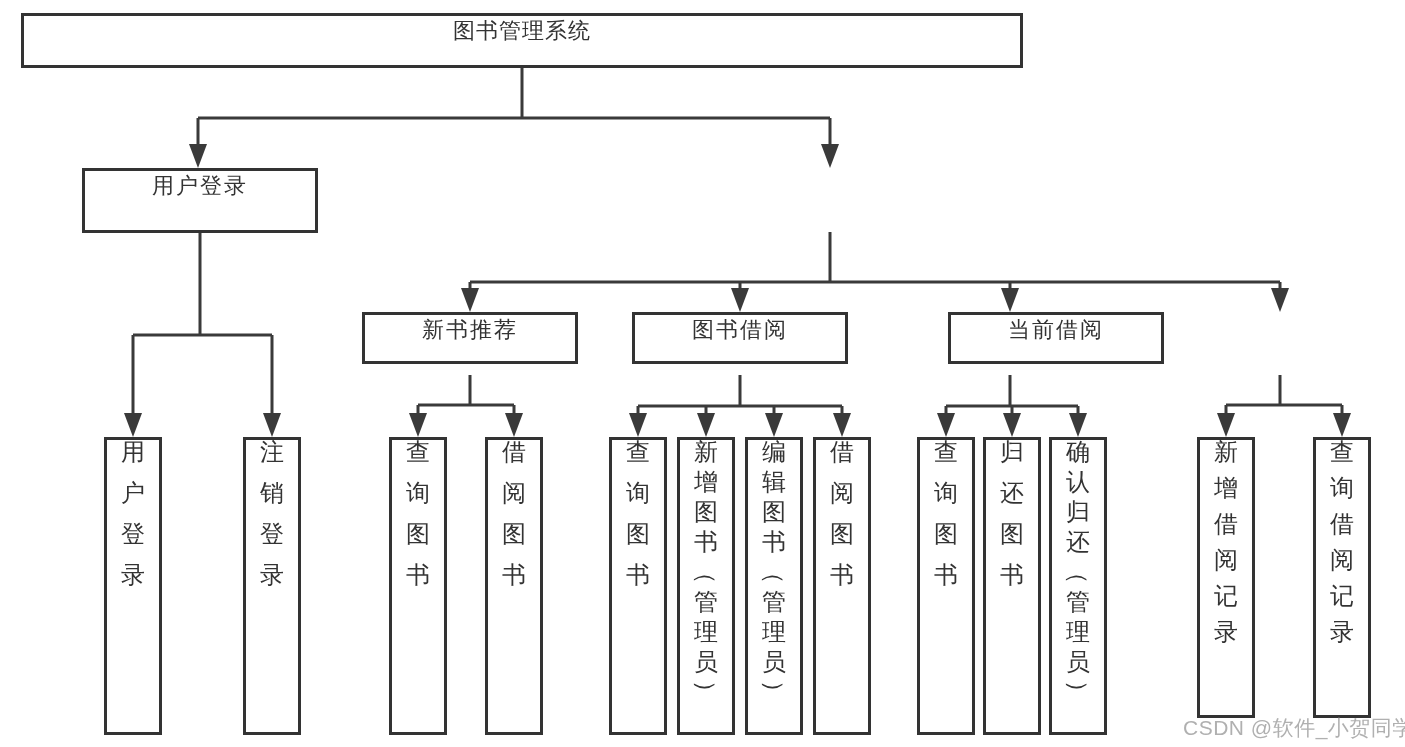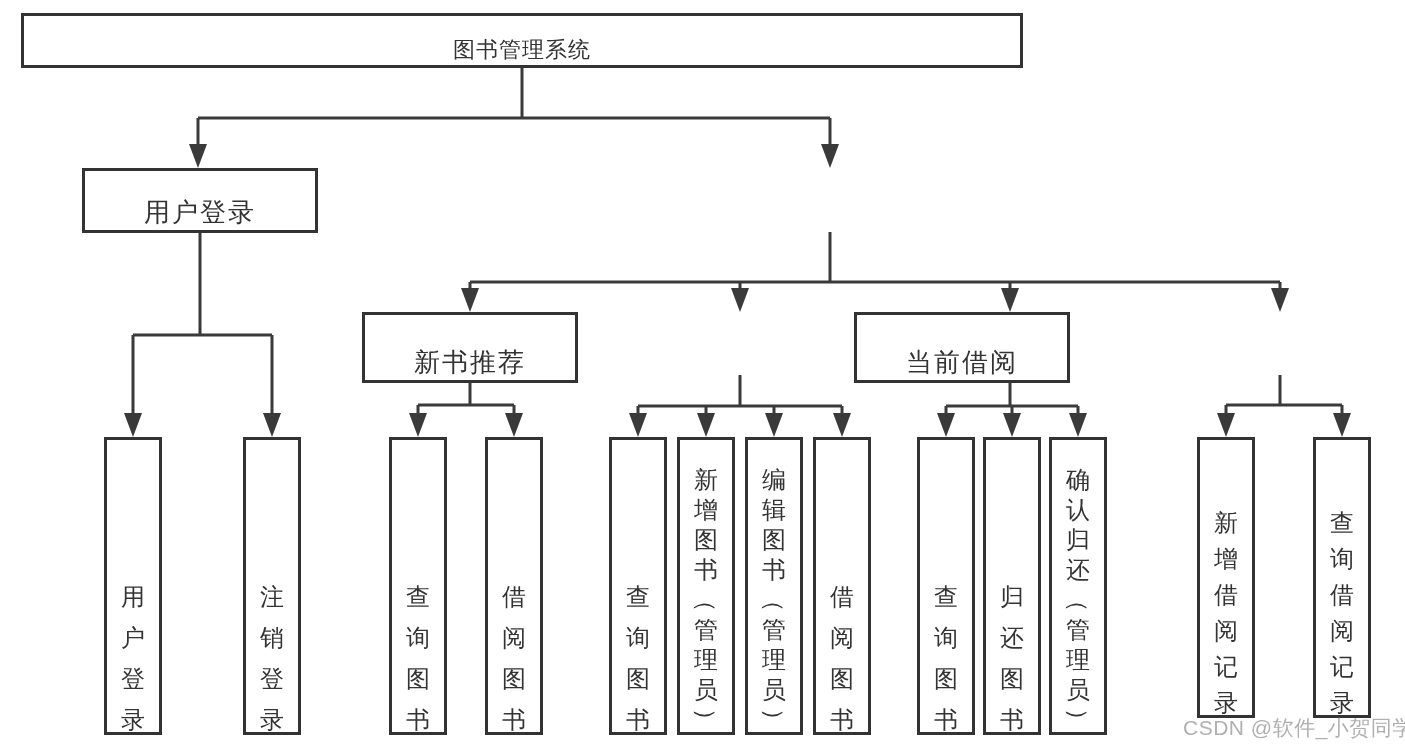--- a/index.html
+++ b/index.html
@@ -20,35 +20,35 @@
     left: 0;
     top: 0;
     z-index: 0;
   }
   .hnode, .vnode {
     position: absolute;
     box-sizing: border-box;
     background: #ffffff;
     border: 3px solid #333333;
     display: flex;
-    align-items: flex-end;
+    align-items: flex-start;
     justify-content: center;
     color: #333333;
     z-index: 1;
   }
   .hnode .h-label {
-    font-size: 26px;
+    font-size: 22px;
     letter-spacing: 2px;
     white-space: nowrap;
   }
   .hnode.root { left: 21px; top: 13px; width: 1002px; height: 55px; }
   .hnode.root .h-label { font-size: 22px; letter-spacing: 1px; }
 
   .hnode.l2 { top: 168px; width: 236px; height: 65px; }
-  .hnode.l3 { top: 312px; width: 216px; height: 71px; }
+  .hnode.l3 { top: 312px; width: 216px; height: 52px; }
 
   .vnode { top: 437px; width: 58px; height: 298px; }
   .vnode.short { height: 281px; }
 
   .v-label {
     display: flex;
     flex-direction: column;
     align-items: center;
     justify-content: center;
   }
@@ -116,21 +116,24 @@
     <span class="h-label">图书管理系统</span>
   </div>
 
   <div class="hnode l2" style="left:82px">
     <span class="h-label">用户登录</span>
   </div>
 
   <div class="hnode l3" style="left:362px">
     <span class="h-label">新书推荐</span>
   </div>
-  <div class="hnode l3" style="left:854px">
+  <div class="hnode l3" style="left:632px">
+    <span class="h-label">图书借阅</span>
+  </div>
+  <div class="hnode l3" style="left:948px">
     <span class="h-label">当前借阅</span>
   </div>
 
   <div class="vnode" style="left:104px">
     <div class="v-label" style="gap: 17px;">
         <span>用</span>
         <span>户</span>
         <span>登</span>
         <span>录</span>
       </div>

